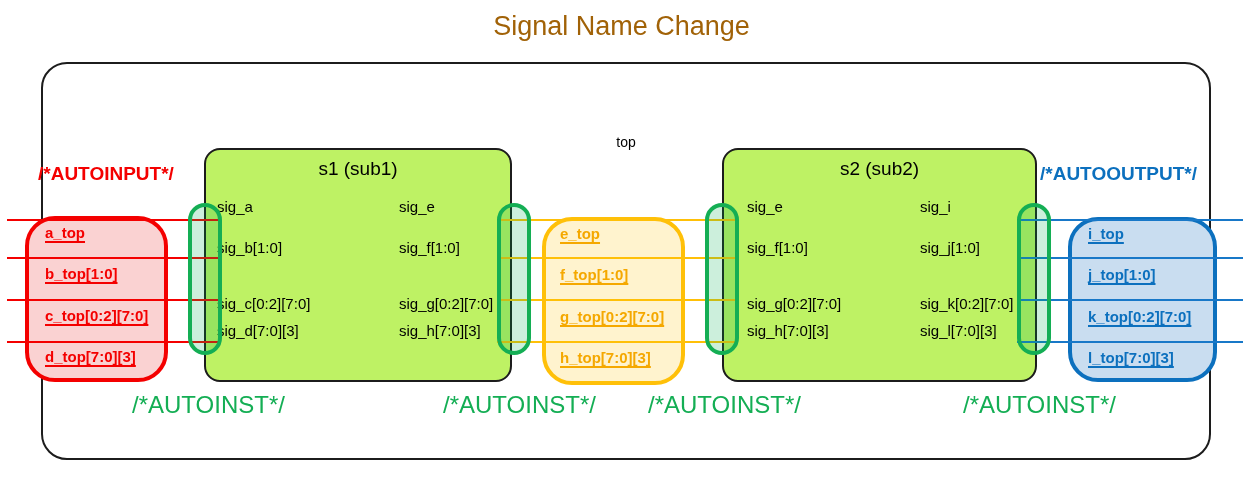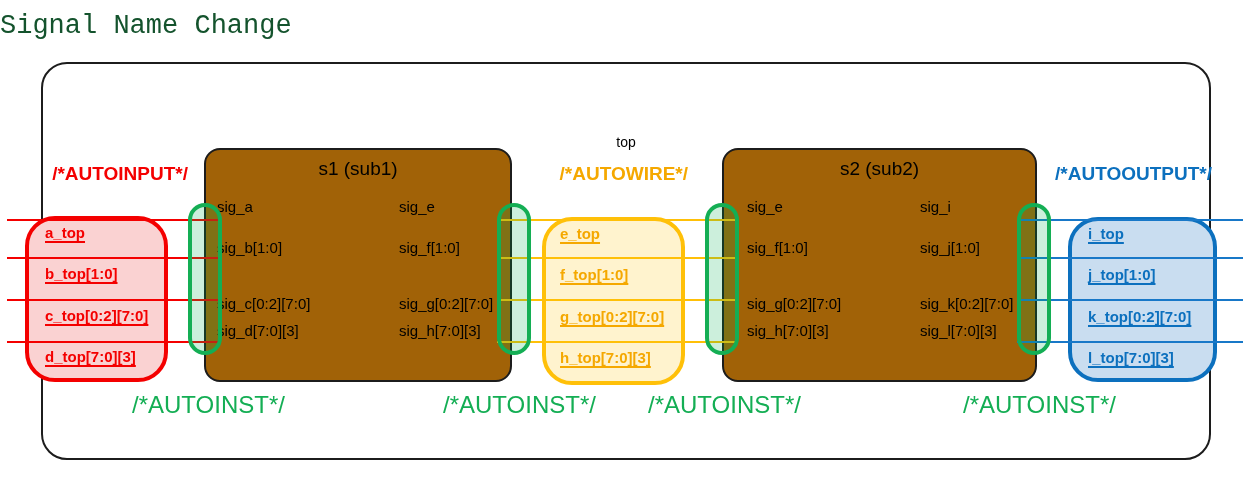--- a/index.html
+++ b/index.html
@@ -1,45 +1,45 @@
 <!DOCTYPE html>
 <html style="--red: #F40000; --red-fill: #FAD2D2; --gold: #FFC008; --gold-text: #F5A800; --gold-fill: #FFF3CE; --blue: #0C70BE; --blue-wire: #1878C8; --blue-fill: #C9DDF0; --green: #14AE54; --green-fill: rgba(0,176,80,0.20);"><head>
 <meta charset="utf-8">
 <style>
   html,body{margin:0;padding:0;background:#fff;}
   .stage{
     position:relative;width:1243px;height:478px;background:#fff;overflow:hidden;
     font-family:"Liberation Sans",sans-serif;color:#000;
   }
   .abs{position:absolute;}
-  .title{top:11px;left:0;width:100%;text-align:left;font-size:27px;color:#14532d;font-family:Liberation Mono, monospace;}
+  .title{top:11px;left:0;width:100%;text-align:center;font-size:27px;color:#a16207;}
   
   .top-box{left:41px;top:62px;width:1170px;height:398px;border:2px solid #1c1c1c;border-radius:26px;z-index:0;box-sizing:border-box;}
   .top-label{top:70px;left:0;width:100%;text-align:center;font-size:14px;}
   
-  .mod{border:2px solid #1c1c1c;border-radius:16px;background:#a16207;z-index:1;box-sizing:border-box;}
+  .mod{border:2px solid #1c1c1c;border-radius:16px;background:#bef264;z-index:1;box-sizing:border-box;}
   .mod-s1{left:204px;top:148px;width:308px;height:234px;}
   .mod-s2{left:722px;top:148px;width:315px;height:234px;}
   .mod-title{top:8px;left:0;width:100%;text-align:center;font-size:19px;}
   .port{font-size:15px;white-space:nowrap;}
   .r0{top:48px;} .r1{top:89px;} .r2{top:145px;} .r3{top:172px;}
   .colL-s1{left:11px;} .colR-s1{left:193px;}
   .colL-s2{left:23px;} .colR-s2{left:196px;}
   
   .group{border-radius:30px;z-index:1;box-sizing:border-box;margin-top:28px;}
   .group-red{left:25px;top:188px;width:143px;height:166px;border:4px solid var(--red);background:var(--red-fill);}
   .group-gold{left:542px;top:189px;width:143px;height:168px;border:4px solid var(--gold);background:var(--gold-fill);}
   .group-blue{left:1068px;top:189px;width:149px;height:165px;border:4px solid var(--blue);background:var(--blue-fill);padding-left:44px;}
   .gsig{font-size:15px;font-weight:bold;text-decoration:underline;text-underline-offset:3px;text-decoration-thickness:2px;white-space:nowrap;}
   .group-red .gsig{color:var(--red);left:16px;}
   .group-gold .gsig{color:var(--gold-text);left:14px;}
   .group-blue .gsig{color:var(--blue);left:16px;}
   .gr0{top:4px;} .gr1{top:45px;} .gr2{top:87px;} .gr3{top:128px;}
   
-  .seclabel{top:163px;font-size:19px;font-weight:bold;text-align:right;white-space:nowrap;z-index:5;}
+  .seclabel{top:163px;font-size:19px;font-weight:bold;text-align:left;white-space:nowrap;z-index:5;}
   .lbl-autoinput{left:38px;width:150px;color:var(--red);}
   .lbl-autowire{left:528px;width:160px;color:var(--gold-text);}
   .lbl-autooutput{left:1040px;width:172px;color:var(--blue);}
   .lbl-autoinst{top:391px;width:140px;font-size:24px;font-weight:normal;text-align:left;color:var(--green);z-index:5;}
   .ai0{left:132px;} .ai1{left:443px;} .ai2{left:648px;} .ai3{left:963px;}
   
   .wire{height:2px;z-index:3;}
   .w0{top:219px;} .w1{top:257px;} .w2{top:299px;} .w3{top:341px;}
   .wire-red{left:7px;width:213px;background:var(--red);}
   .wire-gold{left:497px;width:241px;background:var(--gold);}
@@ -99,21 +99,20 @@
   </div>
 
   <div class="abs seclabel lbl-autoinput">/*AUTOINPUT*/</div>
   <div class="abs group group-red">
     <div class="abs gsig gr0">a_top</div>
     <div class="abs gsig gr1">b_top[1:0]</div>
     <div class="abs gsig gr2">c_top[0:2][7:0]</div>
     <div class="abs gsig gr3">d_top[7:0][3]</div>
   </div>
 
-  <div class="abs seclabel lbl-autowire">/*AUTOWIRE*/</div>
   <div class="abs group group-gold">
     <div class="abs gsig gr0">e_top</div>
     <div class="abs gsig gr1">f_top[1:0]</div>
     <div class="abs gsig gr2">g_top[0:2][7:0]</div>
     <div class="abs gsig gr3">h_top[7:0][3]</div>
   </div>
 
   <div class="abs seclabel lbl-autooutput">/*AUTOOUTPUT*/</div>
   <div class="abs group group-blue">
     <div class="abs gsig gr0">i_top</div>

